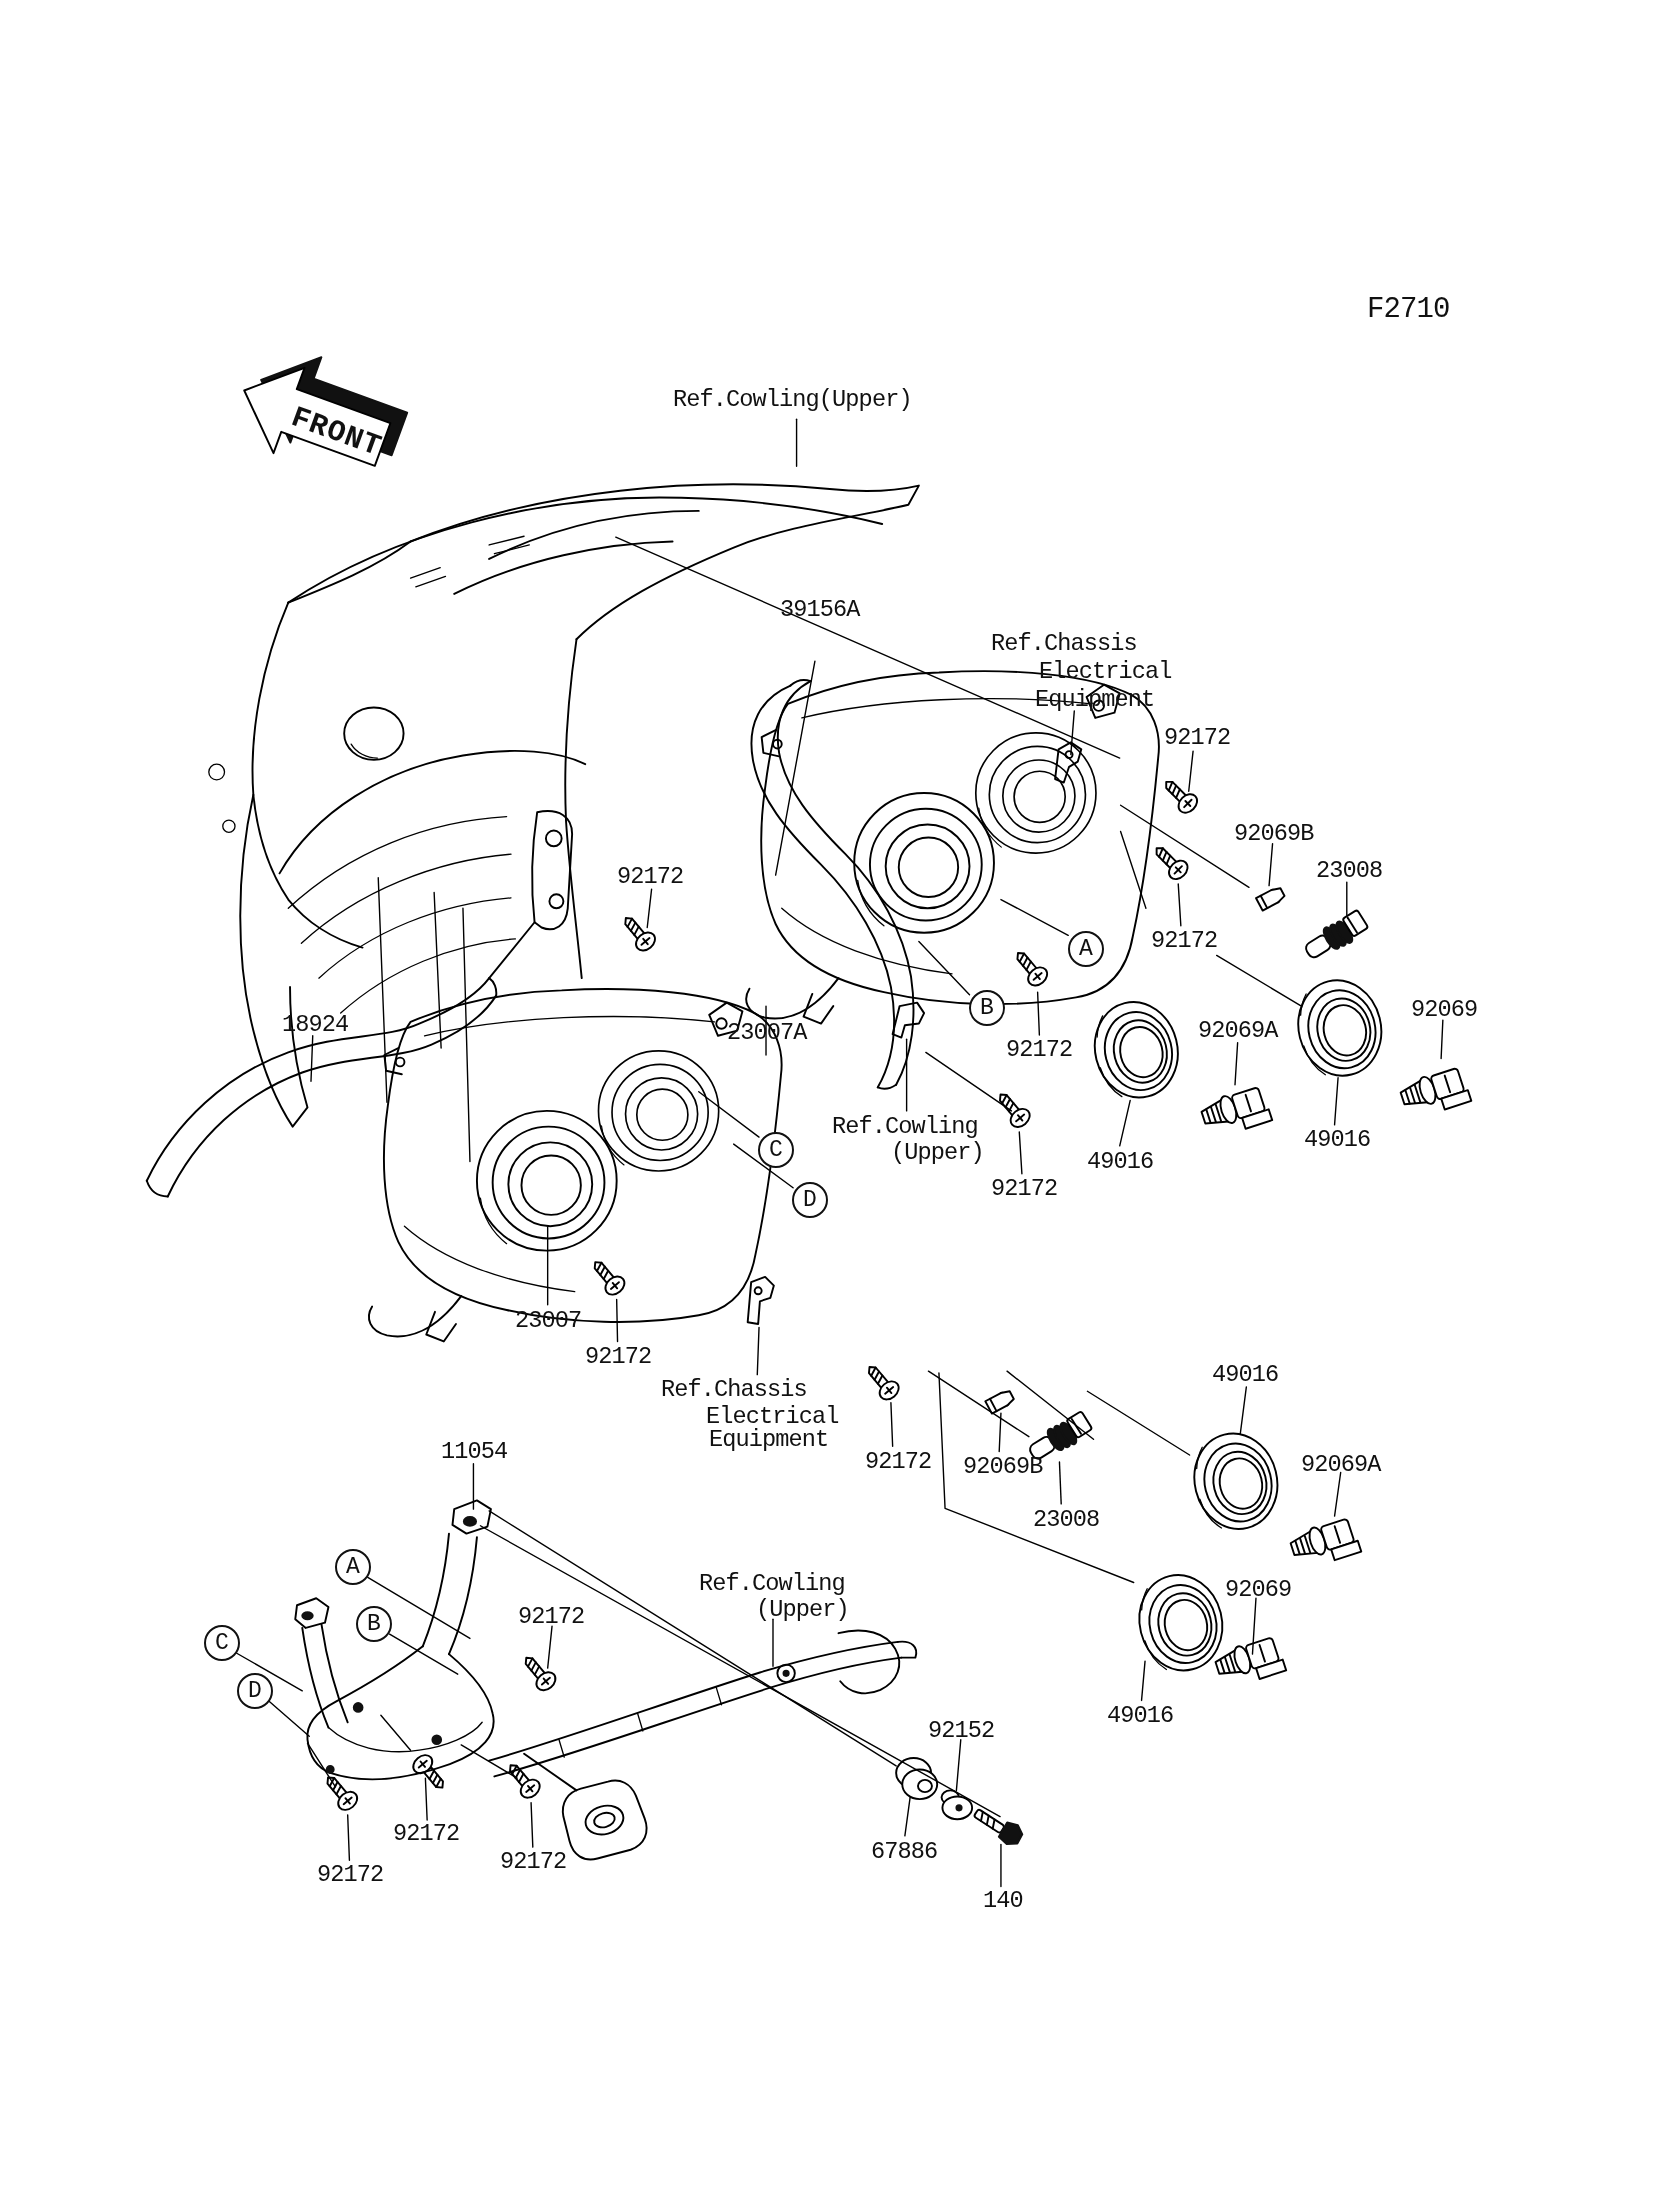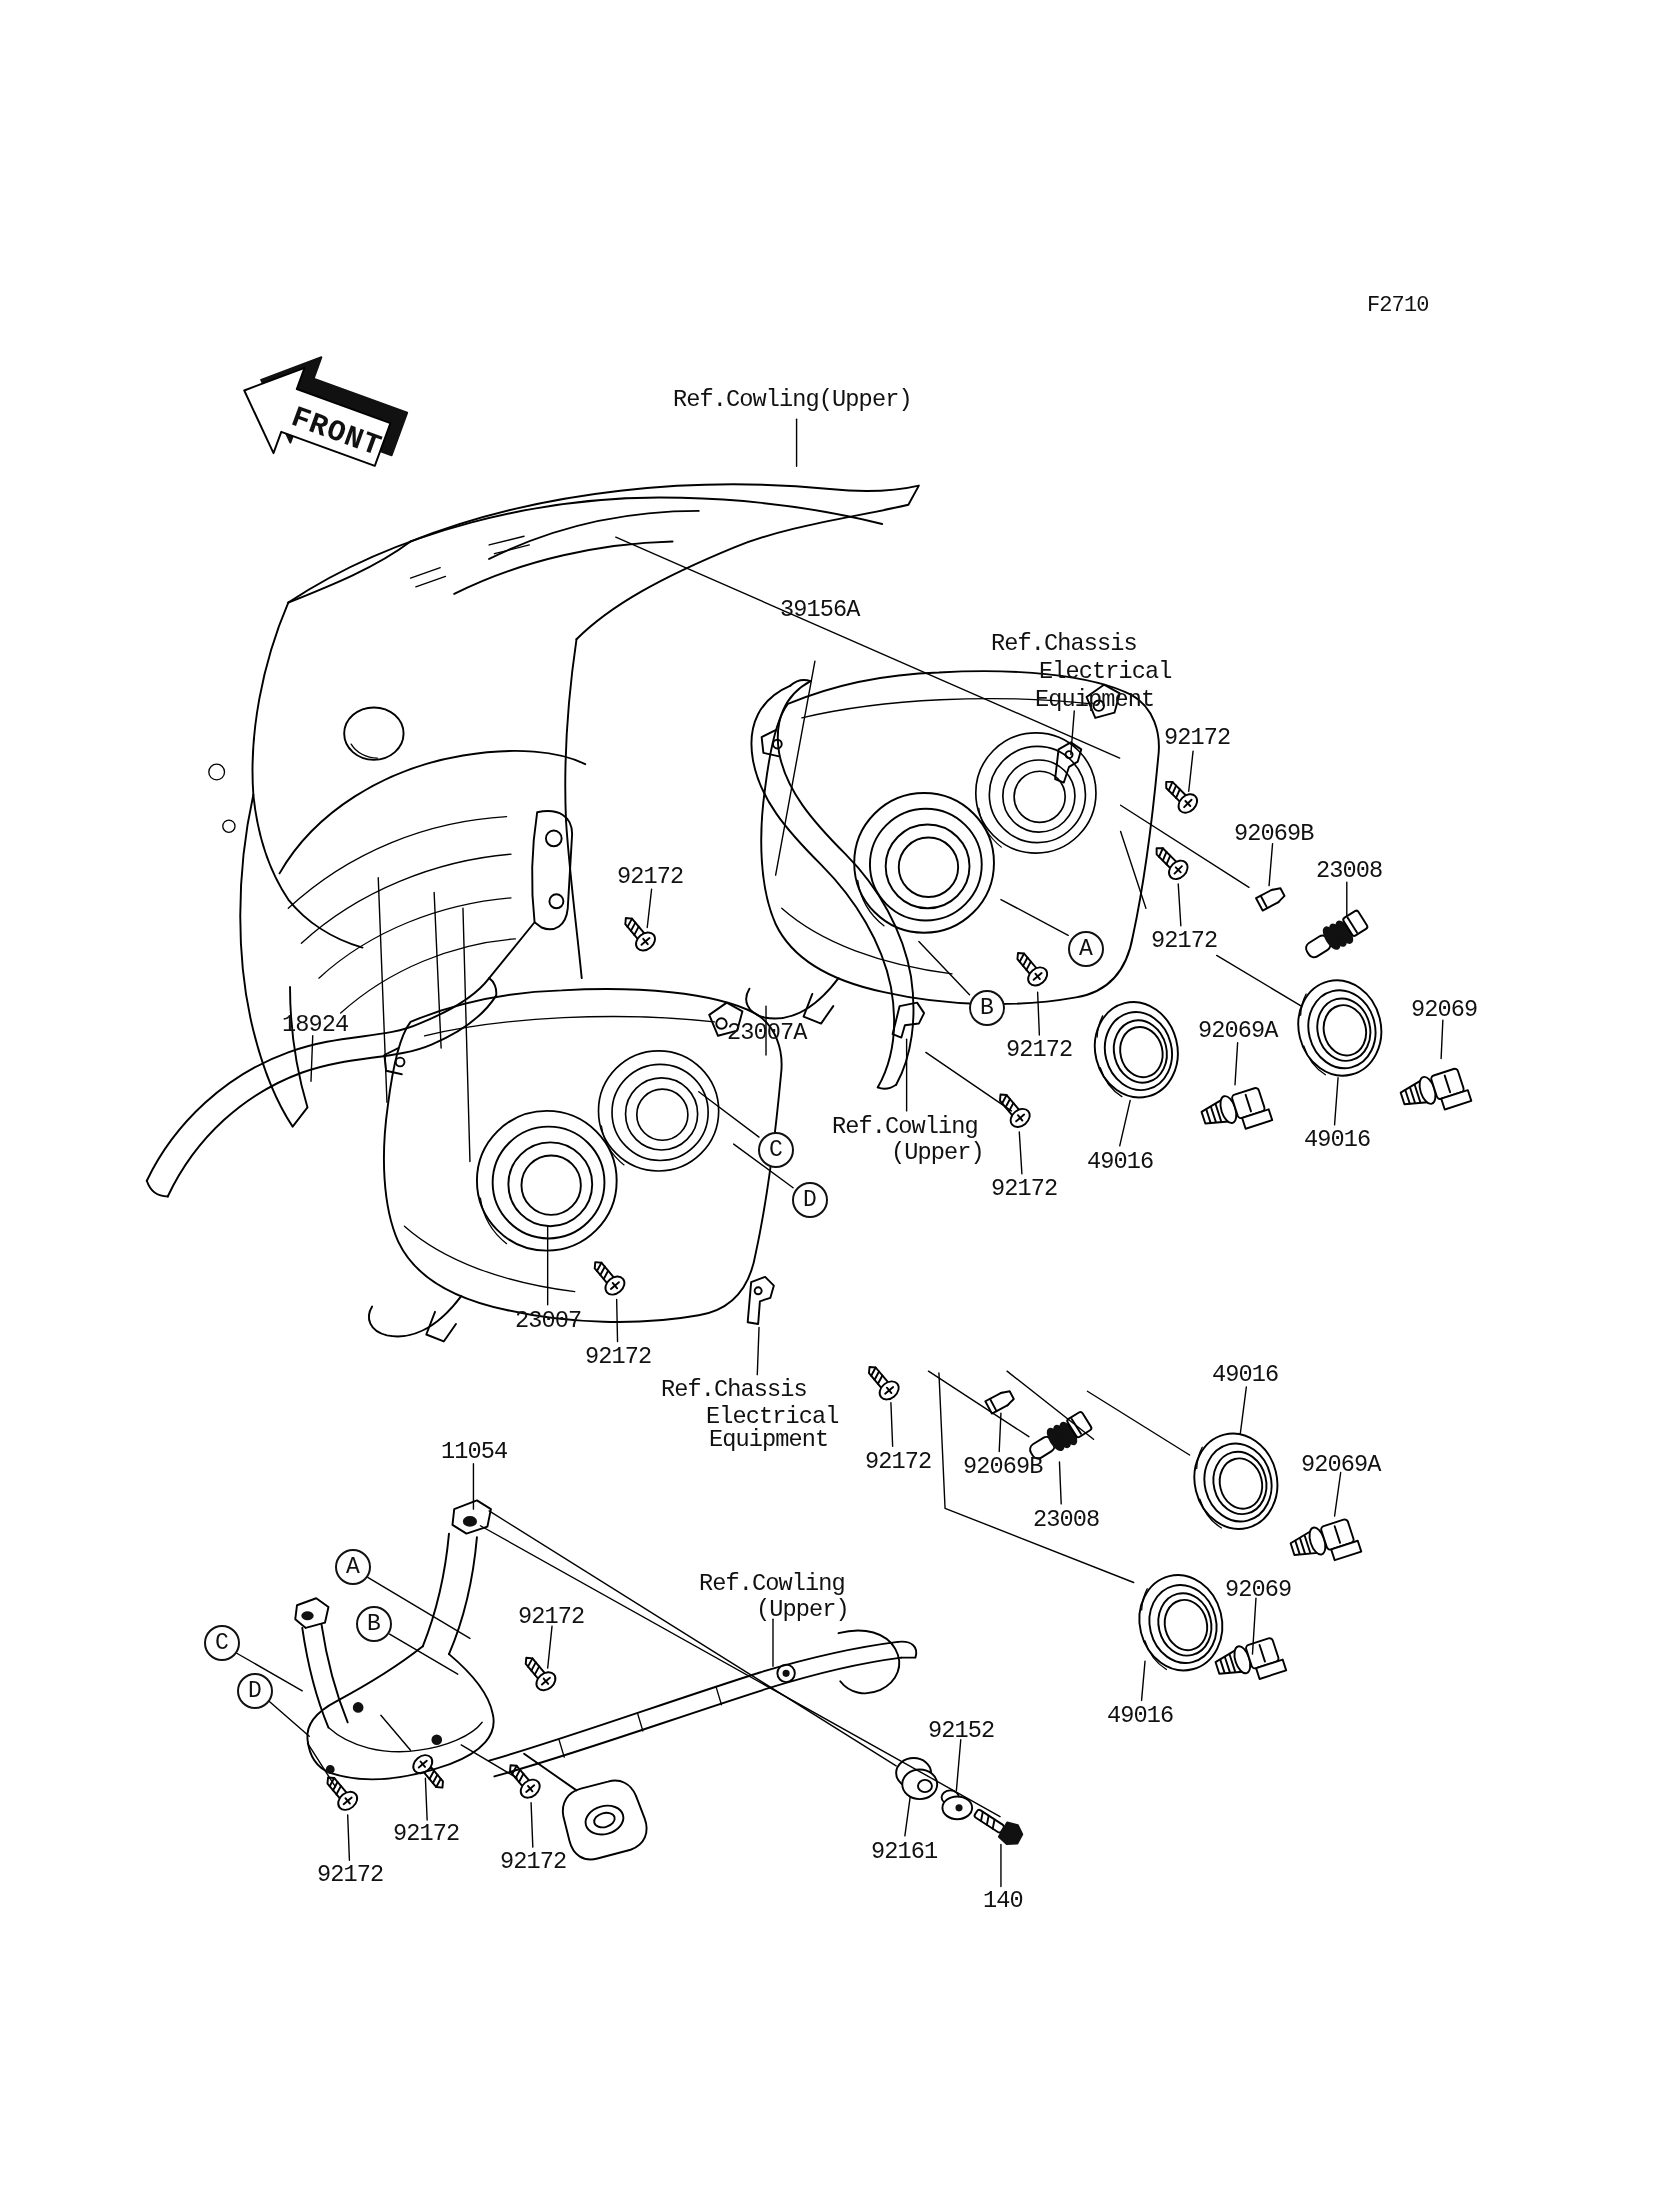--- a/index.html
+++ b/index.html
@@ -7,21 +7,21 @@
           font-family:"Liberation Mono",monospace}
   svg.art{position:absolute;left:0;top:0}
   svg.art path,svg.art line,svg.art ellipse,svg.art circle,svg.art rect,svg.art polyline,svg.art polygon{
       fill:none;stroke:#000;stroke-width:2.2;stroke-linecap:round;stroke-linejoin:round}
   svg.art .thin{stroke-width:1.5}
   svg.art .ld{stroke-width:1.6}
   svg.art .fw{fill:#fff}
   svg.art .fd{fill:#111;stroke:#111}
   .lbl{position:absolute;font:23.6px/1.1 "Liberation Mono",monospace;color:#111;
        letter-spacing:-0.9px;white-space:pre}
-  .code{font-size:22px}
+  .code{font-size:29px}
   .co{position:absolute;width:32px;height:32px;border:2.2px solid #111;border-radius:50%;
       background:#fff;font:23px/32px "Liberation Mono",monospace;text-align:center;color:#111}
 </style>
 </head>
 <body>
 
 <div class="canvas">
 
 <svg class="art" width="1677" height="2193" viewBox="0 0 1920 2511">
   <defs>
@@ -345,21 +345,21 @@
 <div class="lbl" style="left:1301px;top:1452px">92069A</div>
 <div class="lbl" style="left:441px;top:1439px">11054</div>
 <div class="lbl" style="left:518px;top:1604px">92172</div>
 
 <div class="lbl" style="left:699px;top:1571px">Ref.Cowling</div>
 <div class="lbl" style="left:756px;top:1597px">(Upper)</div>
 
 <div class="lbl" style="left:1225px;top:1577px">92069</div>
 <div class="lbl" style="left:1107px;top:1703px">49016</div>
 <div class="lbl" style="left:928px;top:1718px">92152</div>
-<div class="lbl" style="left:871px;top:1839px">92161</div>
+<div class="lbl" style="left:871px;top:1839px">67886</div>
 <div class="lbl" style="left:983px;top:1888px">140</div>
 <div class="lbl" style="left:317px;top:1862px">92172</div>
 <div class="lbl" style="left:393px;top:1821px">92172</div>
 <div class="lbl" style="left:500px;top:1849px">92172</div>
 
 <div class="co" style="left:1068px;top:931px">A</div>
 <div class="co" style="left:969px;top:990px">B</div>
 <div class="co" style="left:758px;top:1132px">C</div>
 <div class="co" style="left:792px;top:1182px">D</div>
 <div class="co" style="left:335px;top:1549px">A</div>

